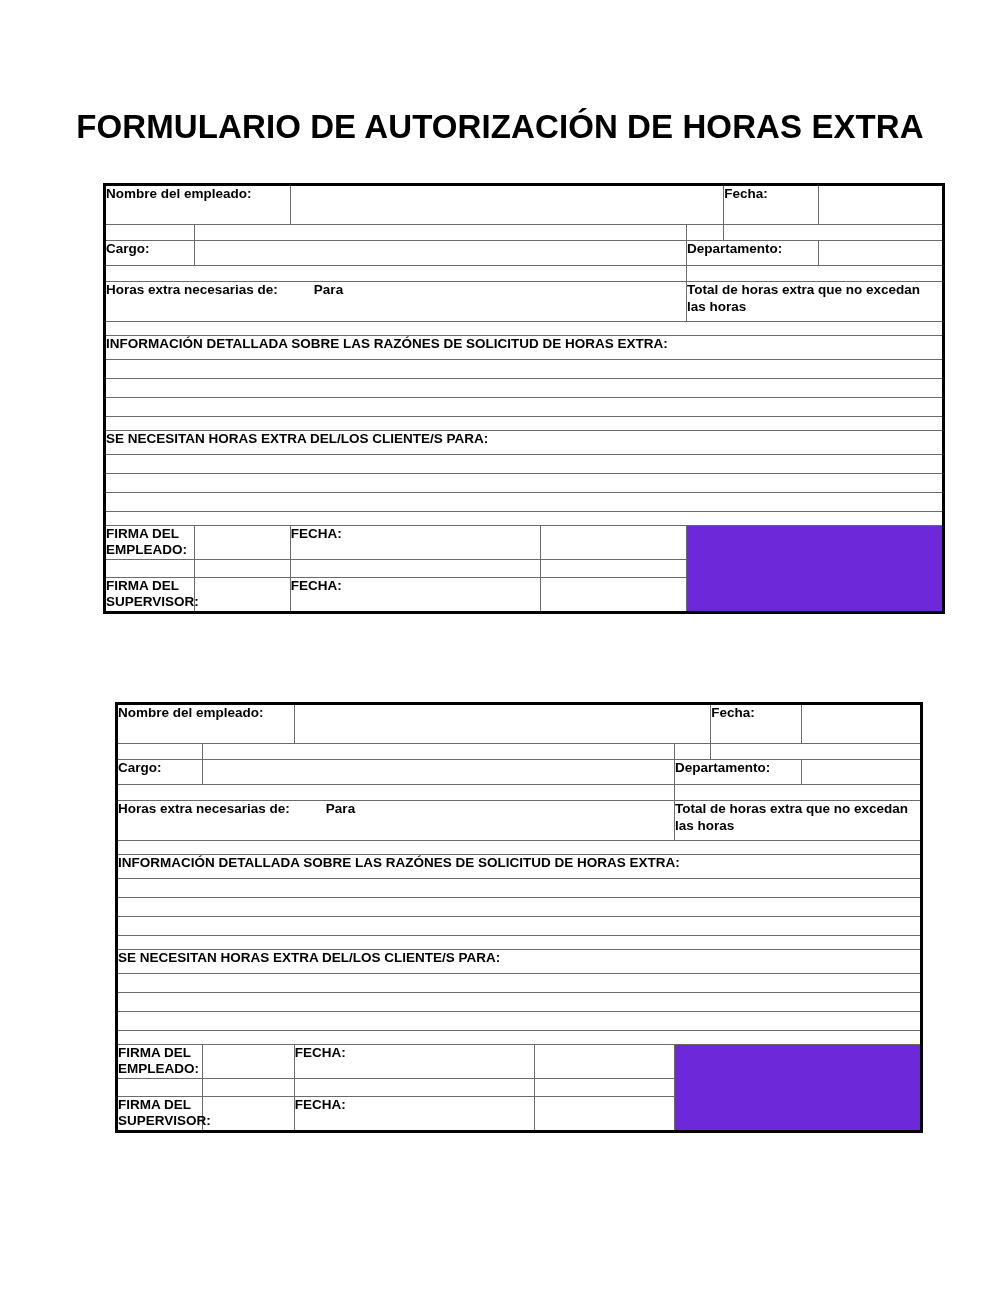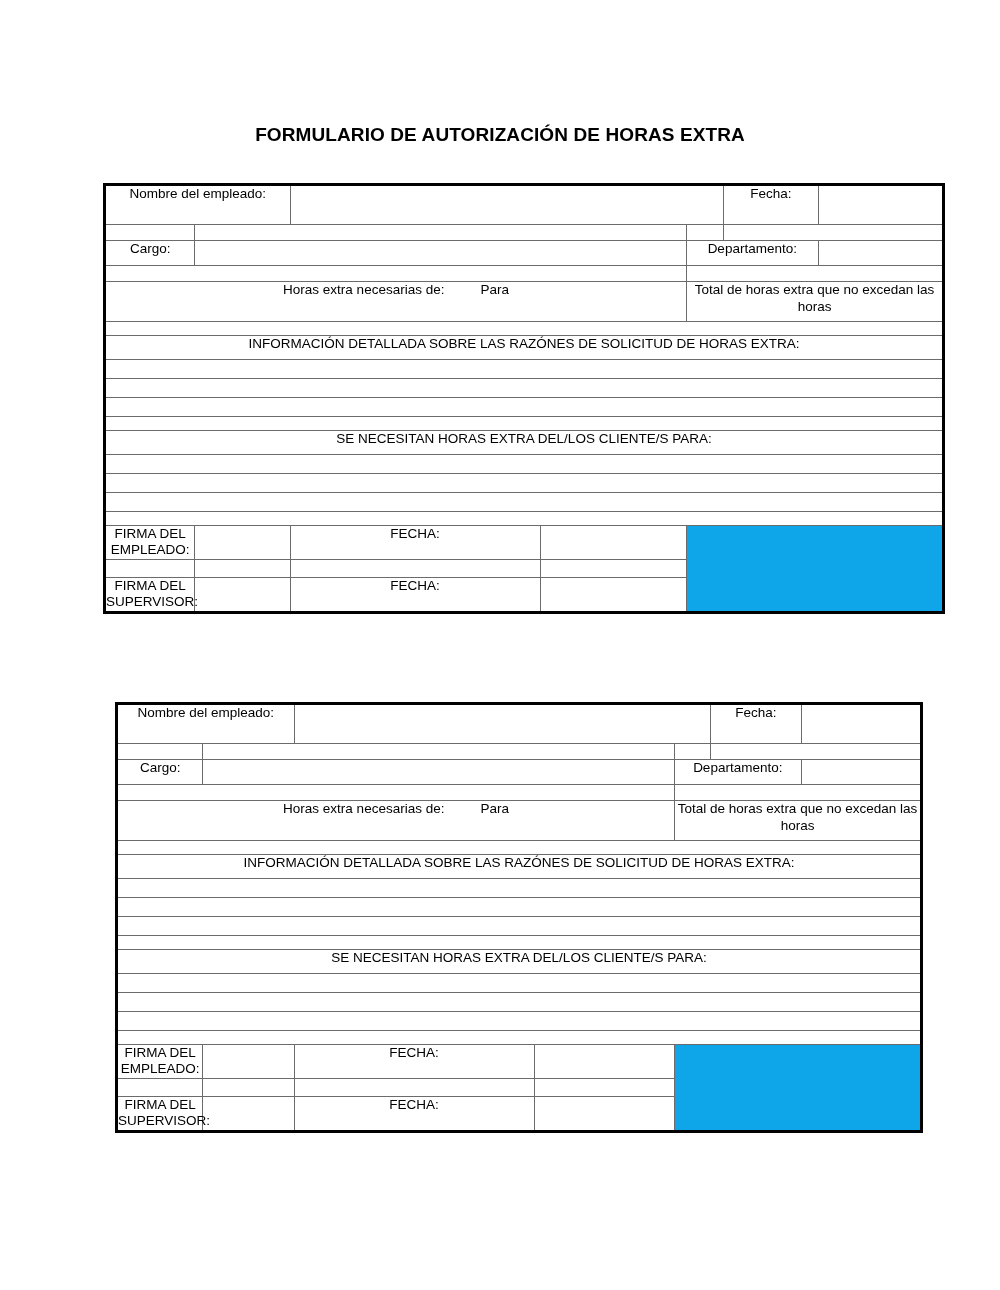--- a/index.html
+++ b/index.html
@@ -12,40 +12,39 @@
     height: 1290px;
     position: relative;
     font-family: "Liberation Sans", sans-serif;
     color: #000000;
     overflow: hidden;
   }
 
   .page-title {
     position: absolute;
     left: 0;
-    top: 124px;
+    top: 108px;
     width: 1000px;
     text-align: center;
-    font-size: 19px;
+    font-size: 33px;
     font-weight: bold;
     letter-spacing: 0.1px;
     line-height: 1.15;
     white-space: nowrap;
   }
 
   
   .form-table {
     position: absolute;
     border-collapse: collapse;
     table-layout: fixed;
-    background: #0ea5e9;
+    background: #6d28d9;
     border: 3px solid #000000;
     font-size: 13.5px;
-    font-weight: normal;
-    text-align: center;
+    font-weight: bold;
   }
   .form-table td {
     border: 1px solid #6b6b6b;
     padding: 0;
     vertical-align: top;
     background: #ffffff;
   }
   .cell-pad {
     padding: 2px 4px 2px 6px;
     line-height: 1.22;

